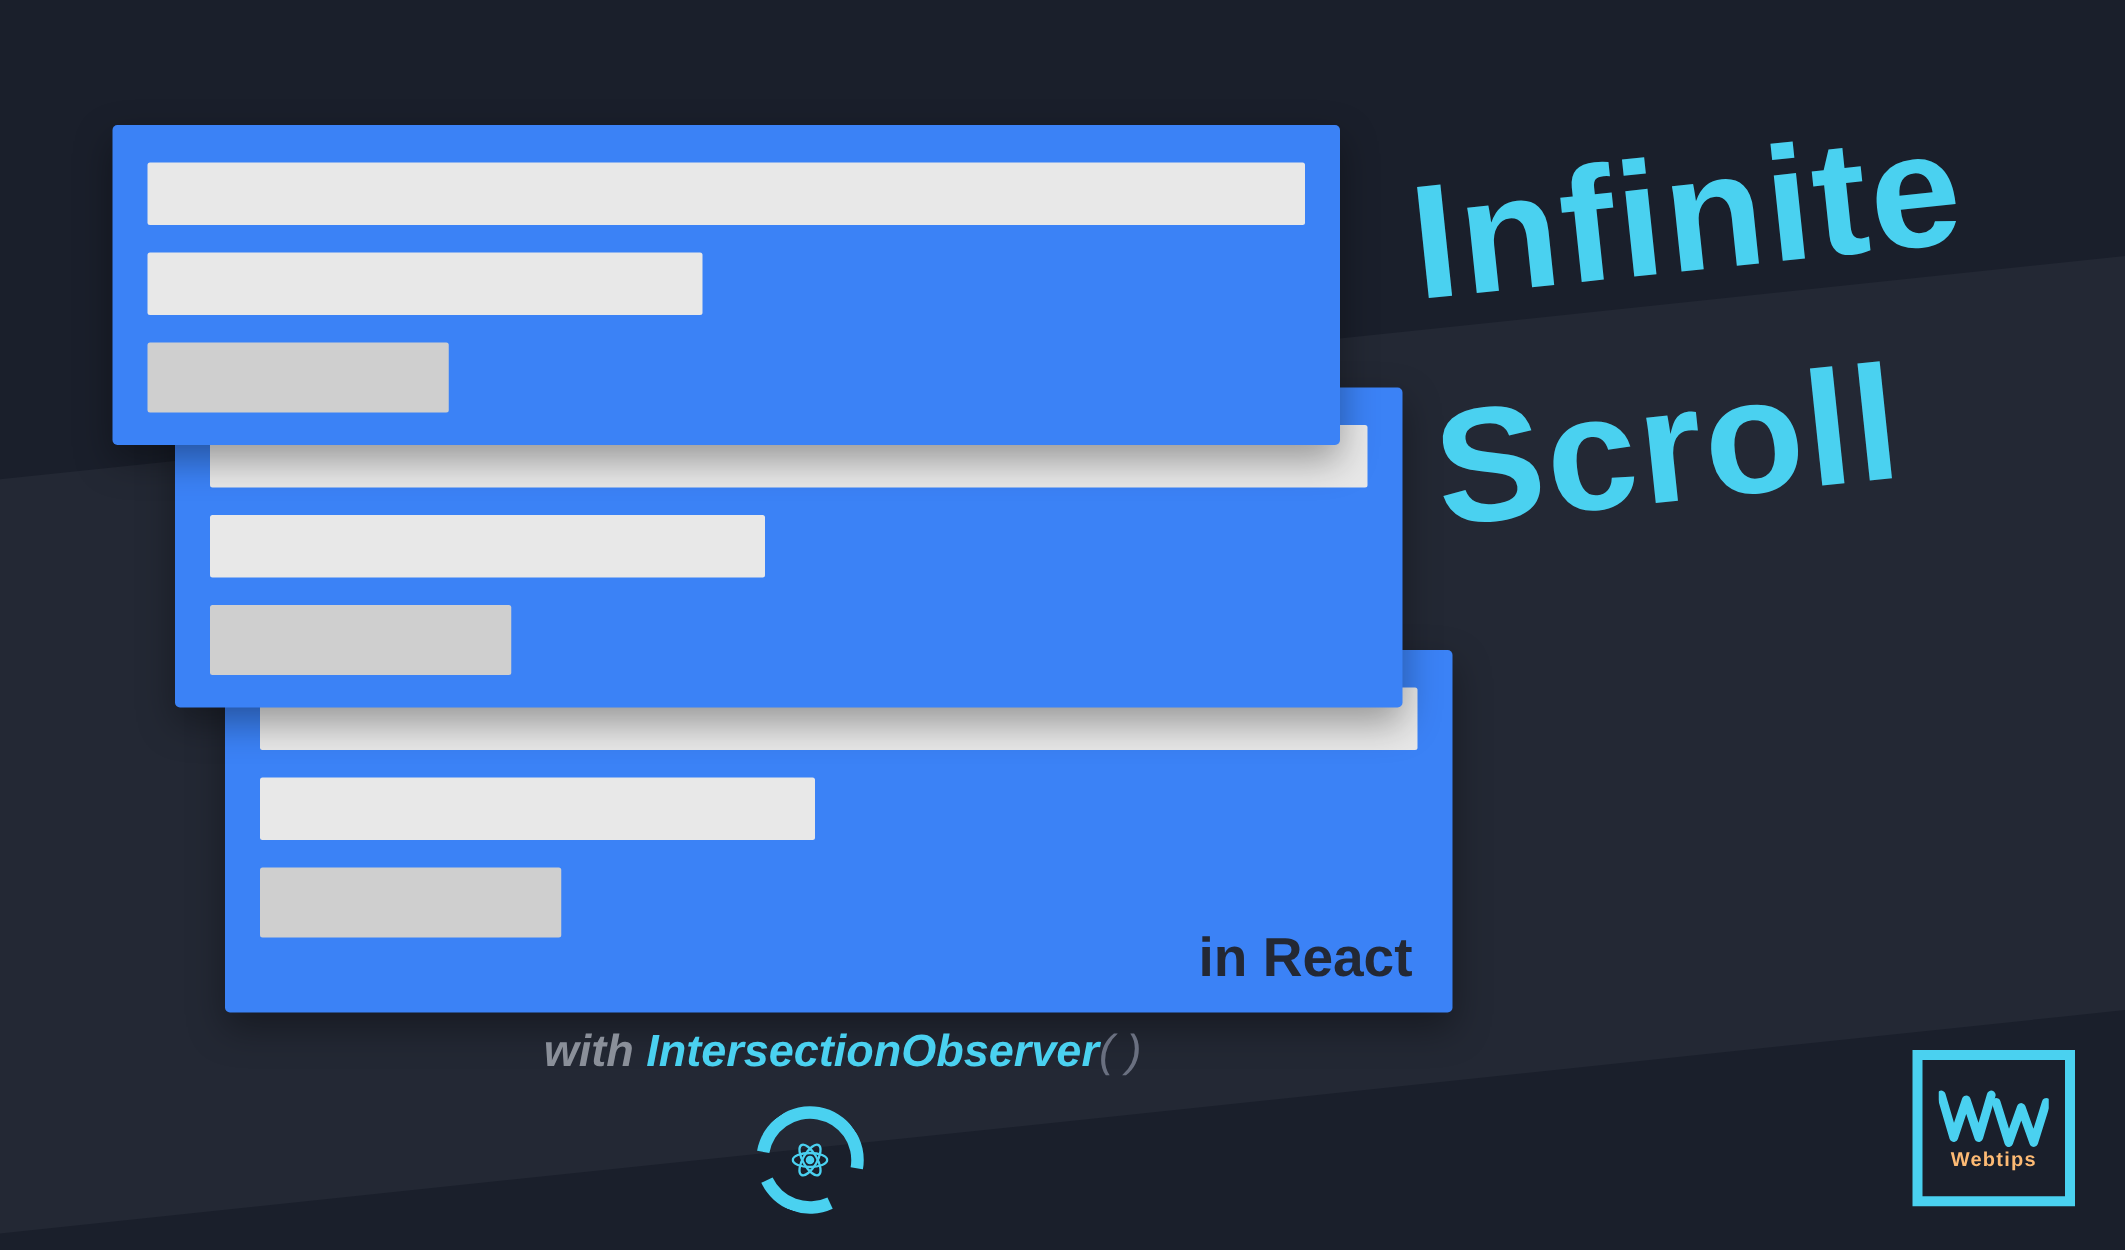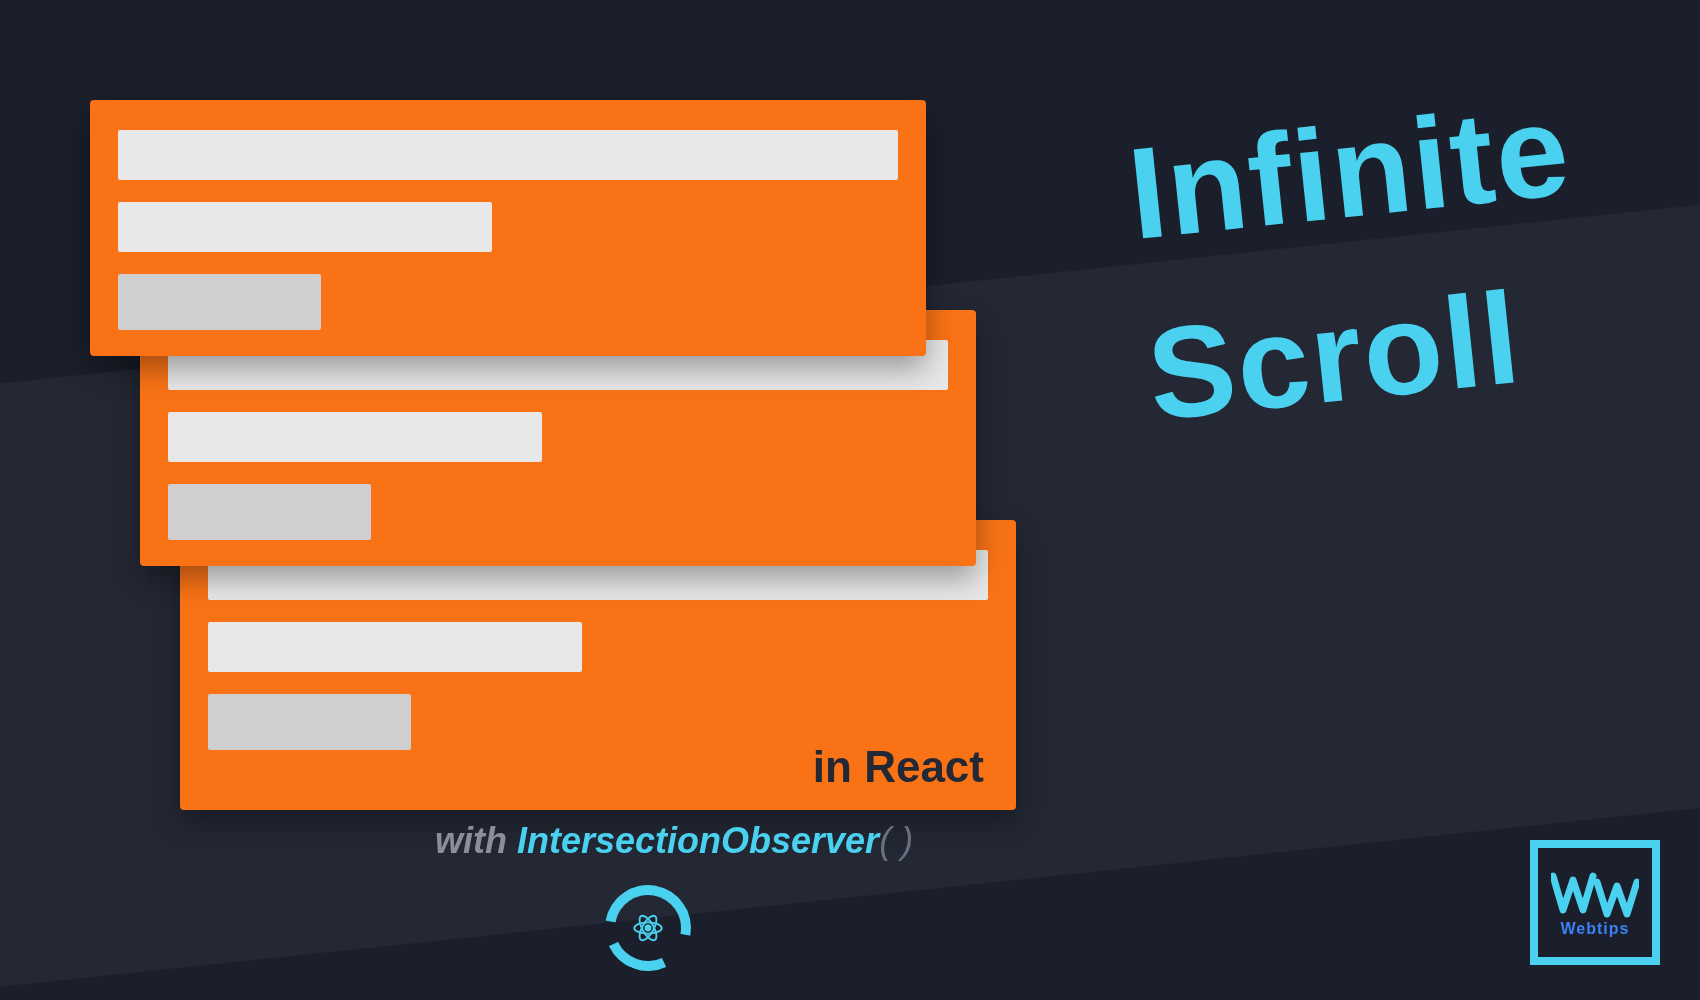--- a/index.html
+++ b/index.html
@@ -25,22 +25,22 @@
       top: 280px;
       z-index: 0;
     }
     .cards-area {
       position: absolute;
       left: 90px;
       top: 100px;
       z-index: 2;
     }
     .card {
-      background: #f97316;
-      width: 836px;
+      background: #3b82f6;
+      width: 982px;
       padding: 30px 28px 26px 28px;
       border-radius: 4px;
       box-shadow: 0 12px 30px rgba(0,0,0,0.35);
       position: absolute;
       text-align: right;
     }
     .card1 { left: 0; top: 0; z-index: 3; }
     .card2 { left: 50px; top: 210px; z-index: 2; }
     .card3 { left: 90px; top: 420px; z-index: 1; height: 290px; }
     .line {
@@ -134,21 +134,21 @@
       align-items: center;
       justify-content: center;
       z-index: 3;
     }
     .logo-ww {
       display: flex;
       align-items: flex-end;
       gap: 0;
     }
     .logo-label {
-      color: #3b82f6;
+      color: #fdba74;
       font-size: 16px;
       font-weight: 700;
       letter-spacing: 1px;
       margin-top: 2px;
     }
   </style>
 </head>
 <body>
 
 <div class="bg-slice"></div>

